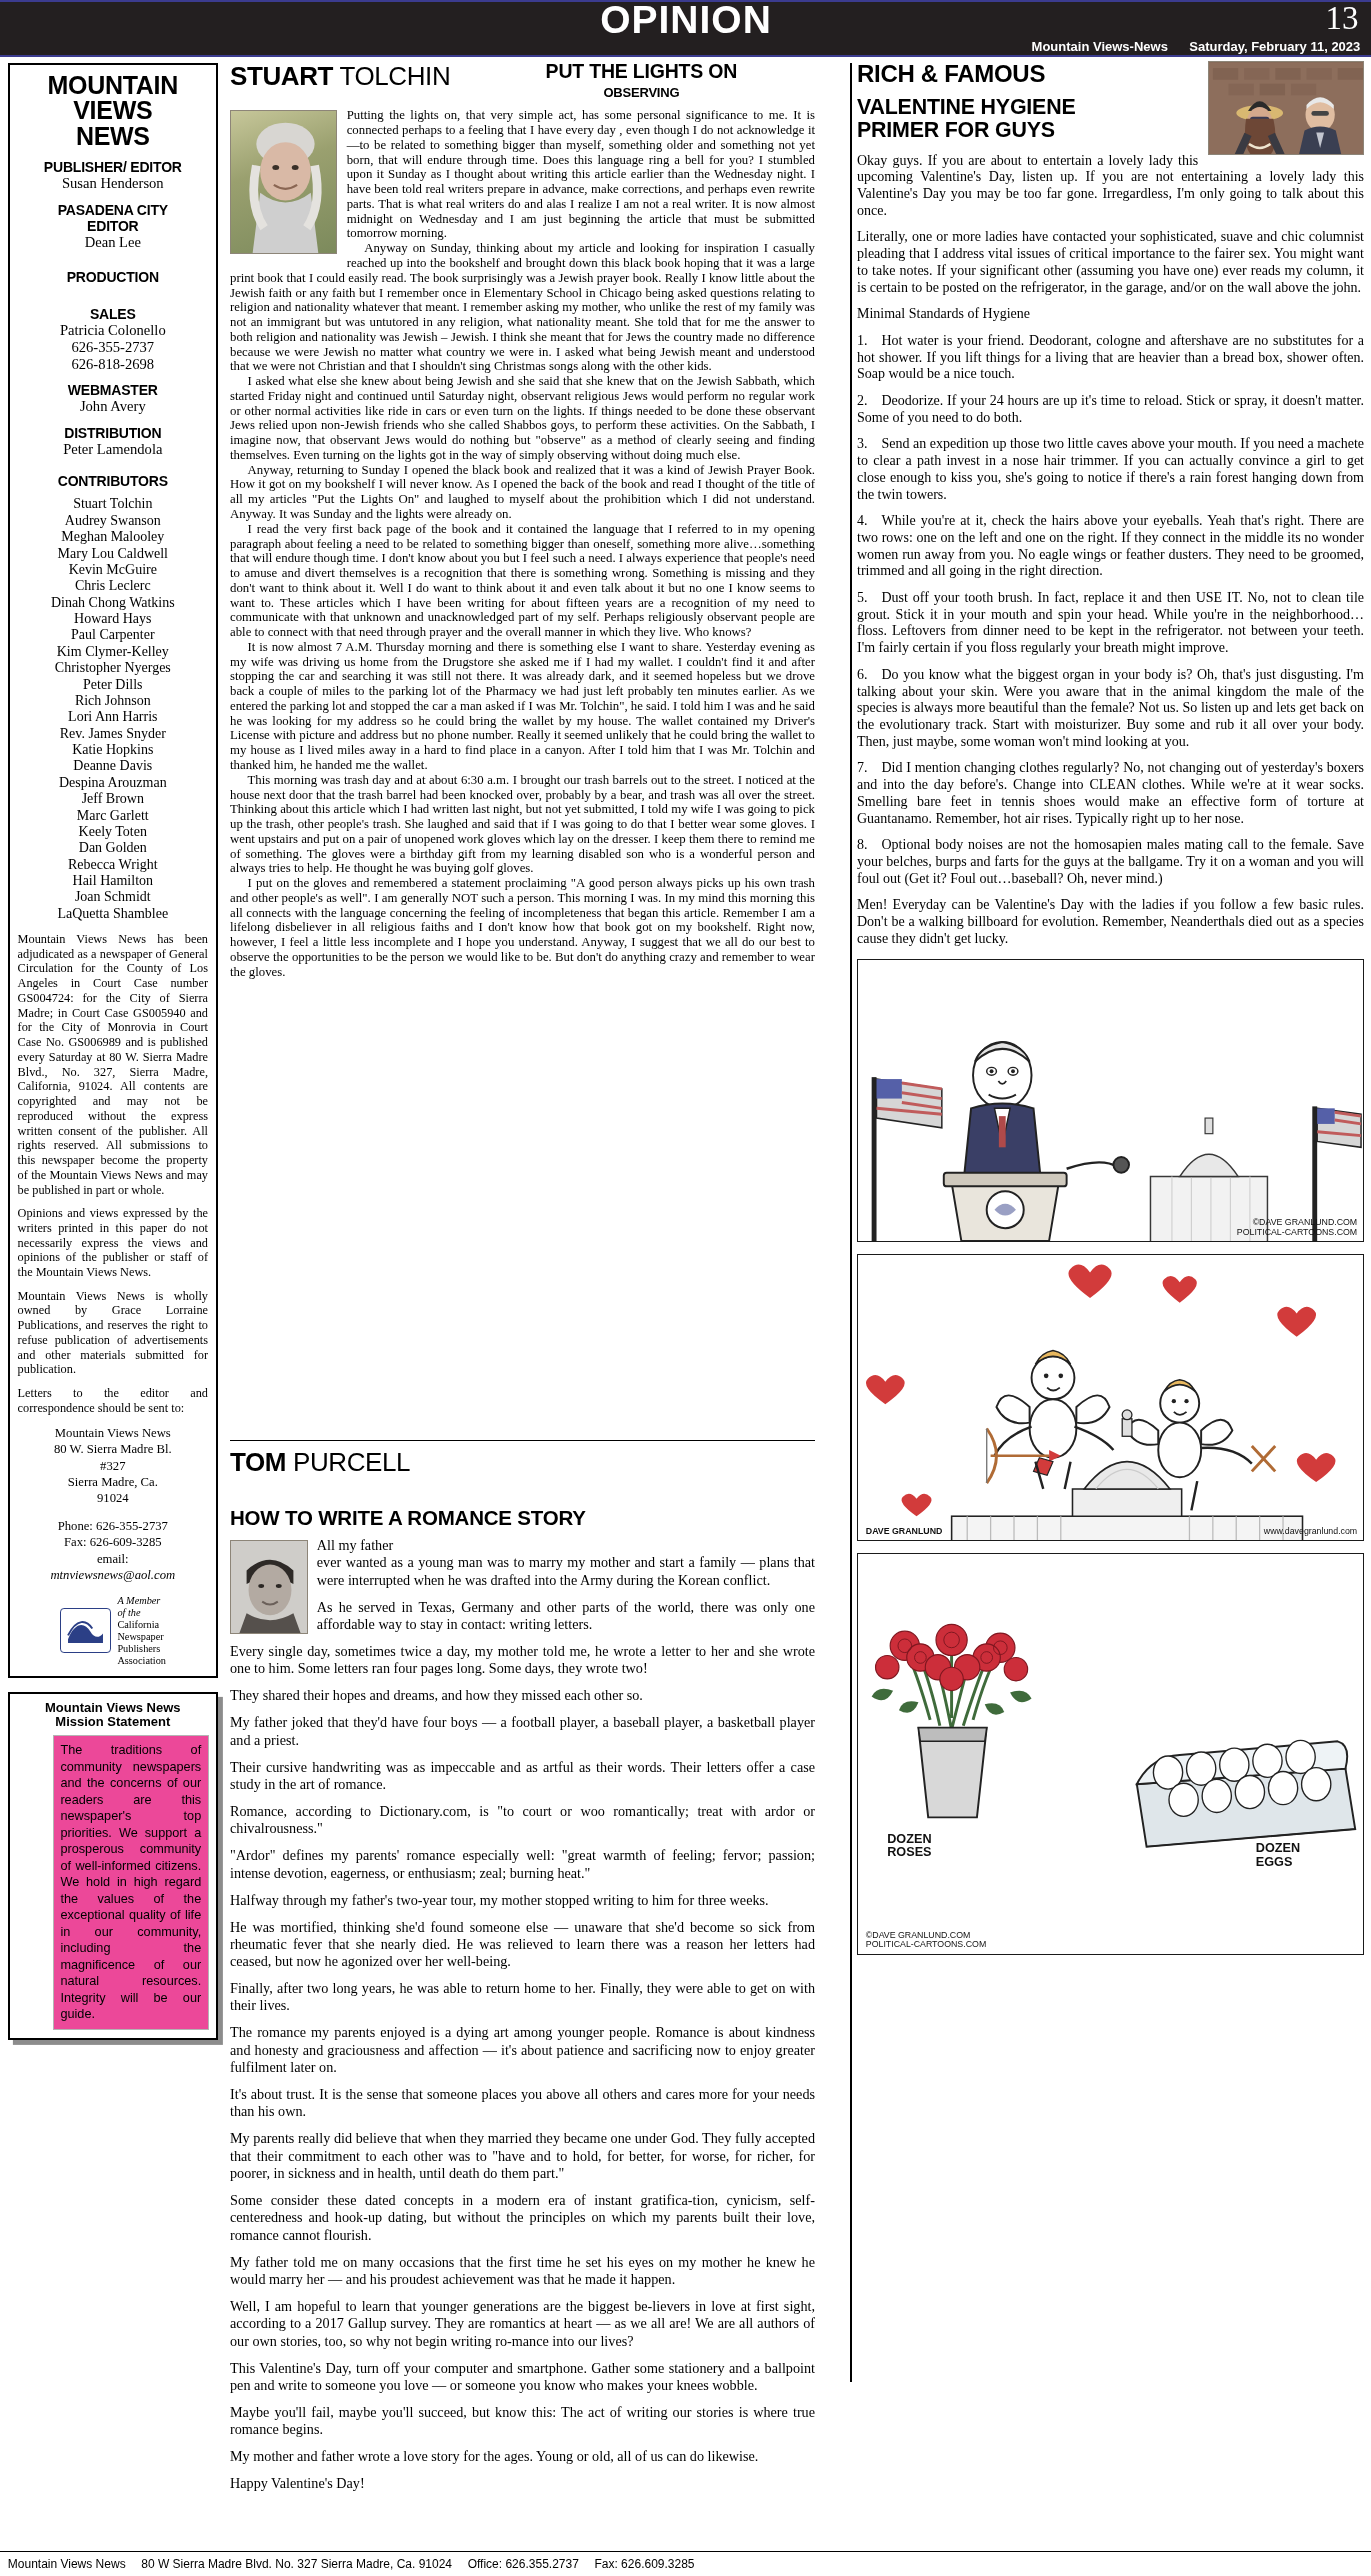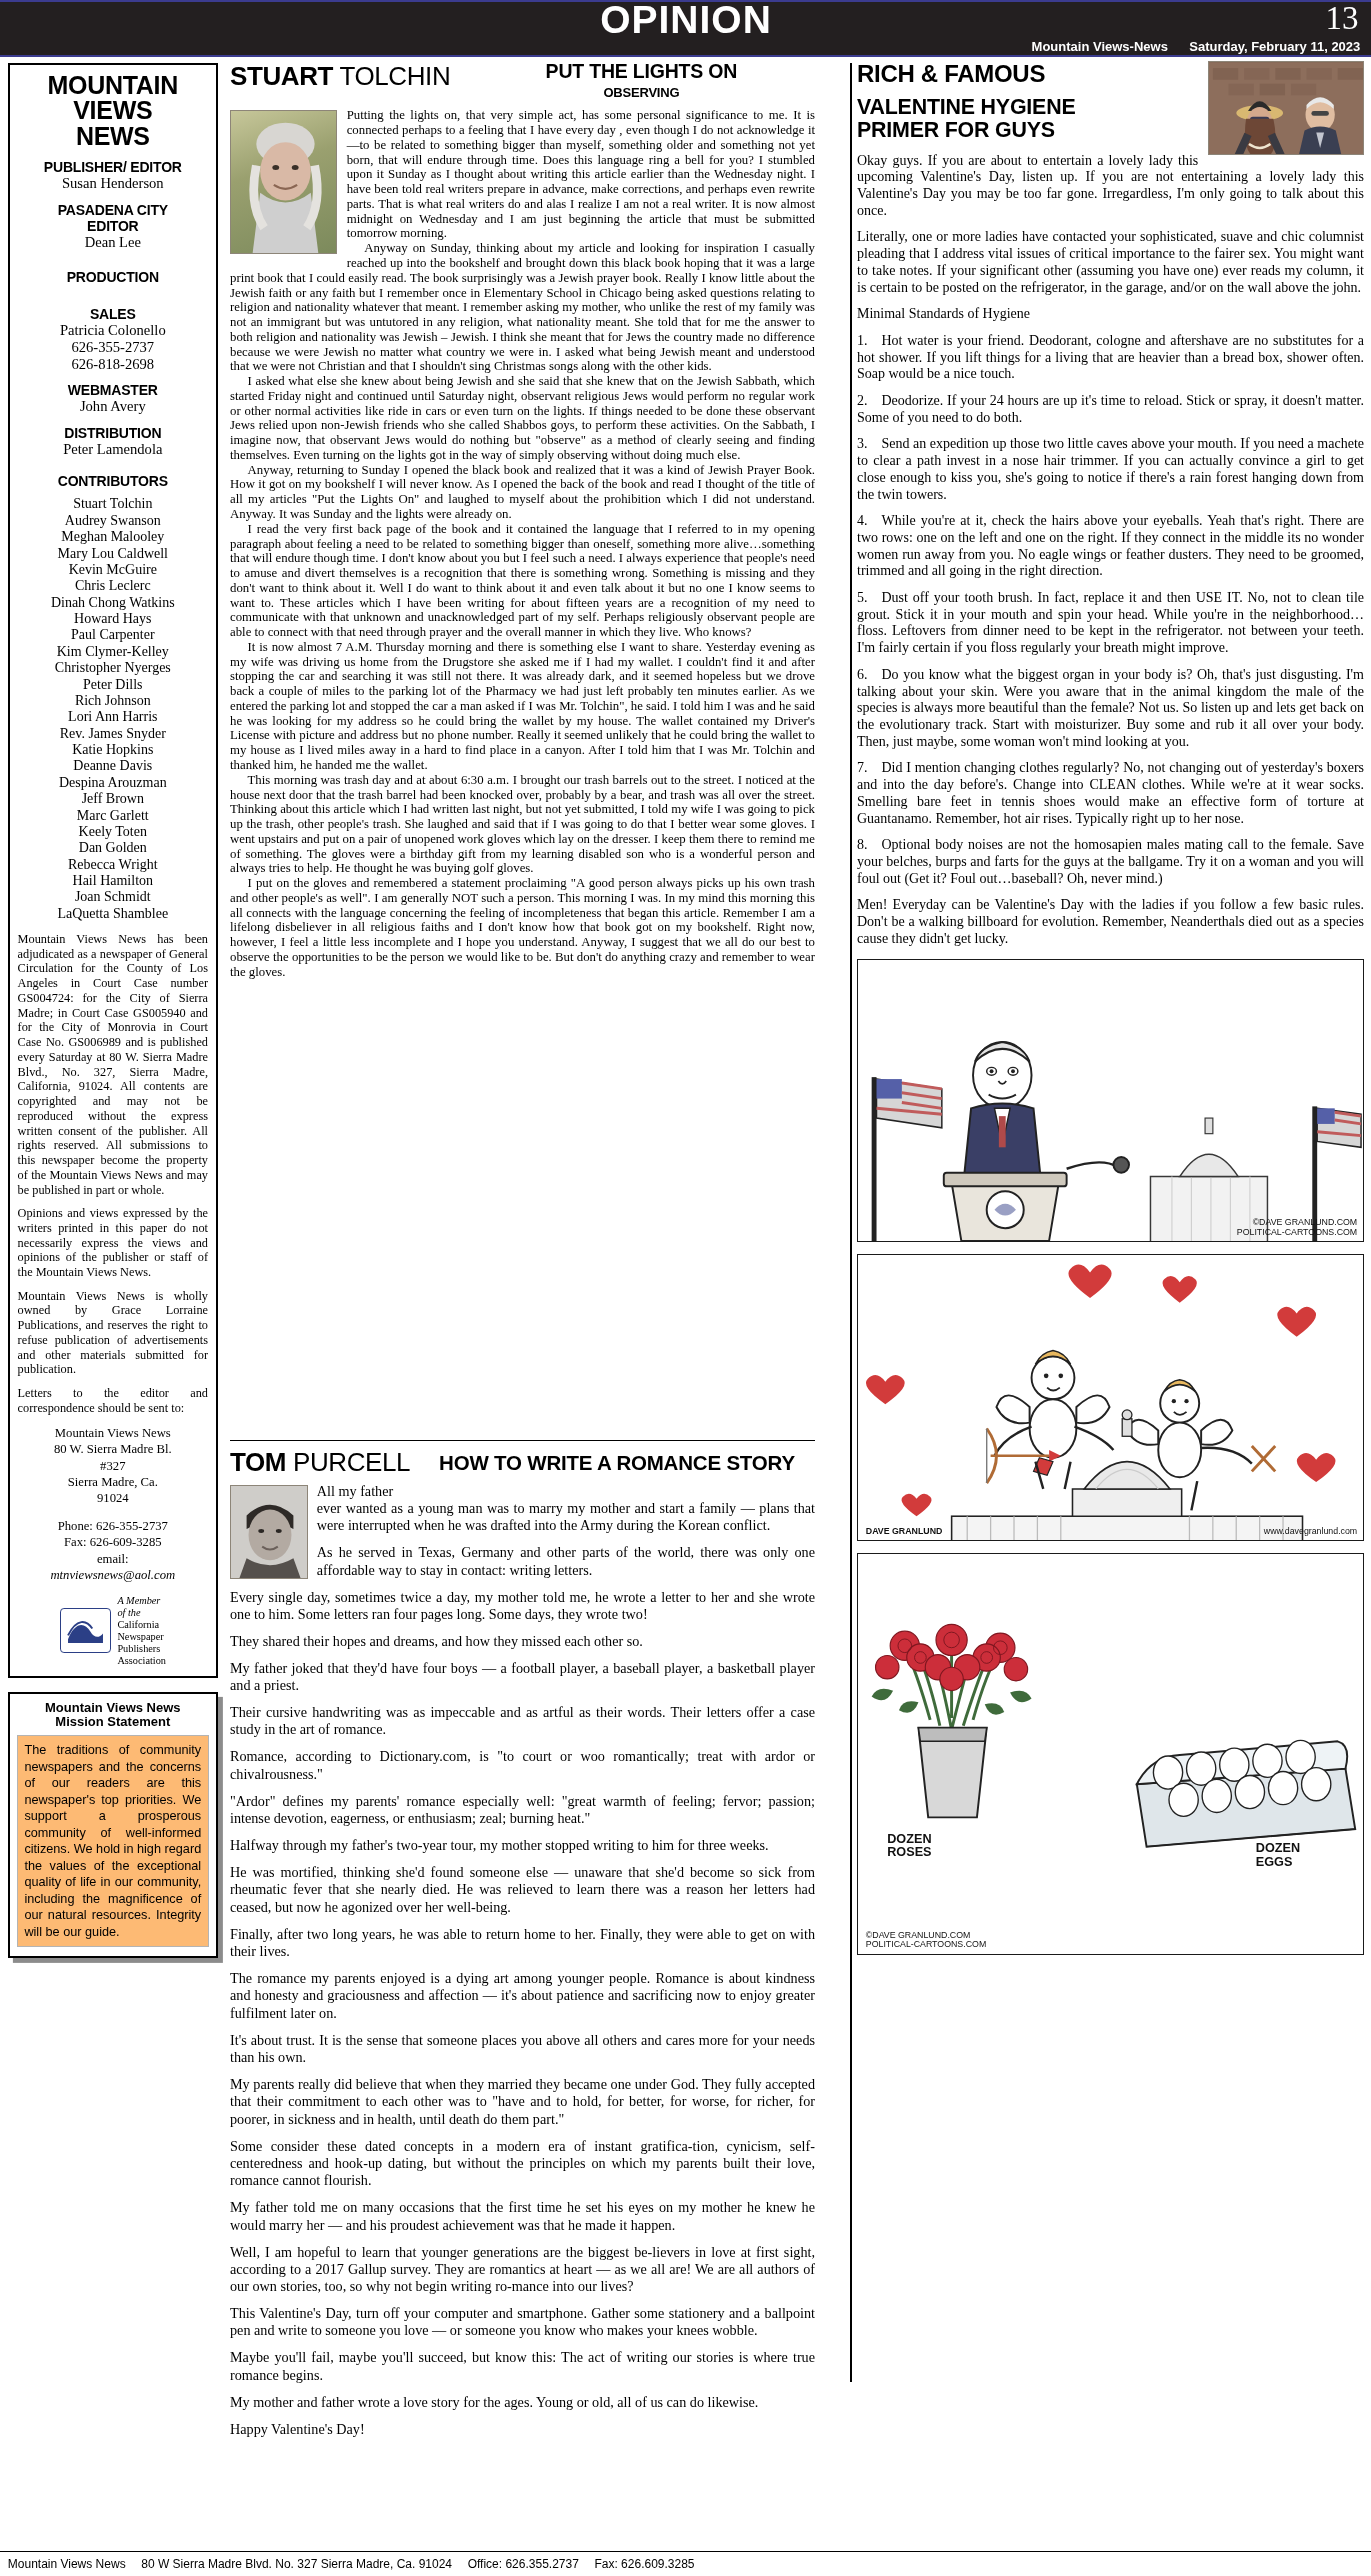--- a/index.html
+++ b/index.html
@@ -133,27 +133,28 @@
   }
   .mission-title{
     text-align:center;
     font-family:"Liberation Sans", sans-serif;
     font-weight:bold;
     font-size:13px;
     line-height:1.12;
     margin-bottom:5.8px;
   }
   .mission-body{
-    background:#fdba74;
+    background:#ec4899;
     border:1px solid #b4b4b4;
     padding:5.8px 6.8px;
     font-family:"Liberation Sans", sans-serif;
     font-size:12.7px;
     line-height:1.3;
     text-align:justify;
+    margin-left:36px;
   }
 
   
   .byline-head{
     font-family:"Liberation Sans", sans-serif;
     font-size:26px;
     letter-spacing:-0.4px;
     line-height:1;
     white-space:nowrap;
   }
@@ -422,21 +423,21 @@
           <p>I read the very first back page of the book and it contained the language that I referred to in my opening paragraph about feeling a need to be related to something bigger than oneself, something more alive…something that will endure though time.  I don't know about you but I feel such a need.  I always experience that people's need to amuse and divert themselves is a recognition that there is something wrong. Something is missing and they don't want to think about it.  Well I do want to think about it and even talk about it but no one I know seems to want to. These articles which I have been writing for about fifteen years are a recognition of my need to communicate with that unknown and unacknowledged part of my self.  Perhaps religiously observant people are able to connect with that need through prayer and the overall manner in which they live.  Who knows?</p>
           <p>It is now almost 7 A.M. Thursday morning and there is something else I want to share.  Yesterday evening as my wife was driving us home from the Drugstore she asked me if I had my wallet.  I couldn't find it and after stopping the car and searching it was still not there.  It was already dark, and it seemed hopeless but we drove back a couple of miles to the parking lot of the Pharmacy we had just left probably ten minutes earlier.  As we entered the parking lot and stopped the car a man asked if I was Mr. Tolchin", he said.  I told him I was and he said he was looking for my address so he could bring the wallet by my house.  The wallet contained my Driver's License with picture and address but no phone number.  Really it seemed unlikely that he could bring the wallet to my house as I lived miles away in a hard to find place in a canyon. After I told him that I was Mr. Tolchin and thanked him, he handed me the wallet.</p>
           <p>This morning was trash day and at about 6:30 a.m. I brought our trash barrels out to the street.  I noticed at the house next door that the trash barrel had been knocked over, probably by a bear, and trash was all over the street.  Thinking about this article which I had written last night, but not yet submitted, I told my wife I was going to pick up the trash, other people's trash.  She laughed and said that if I was going to do that I better wear some gloves.  I went upstairs and put on a pair of unopened work gloves which lay on the dresser.  I keep them there to remind me of something.  The gloves were a birthday gift from my learning disabled son who is a wonderful person and always tries to help.  He thought he was buying golf gloves.</p>
           <p>I put on the gloves and remembered a statement proclaiming "A good person always picks up his own trash and other people's as well".  I am generally NOT such a person.  This morning I was.  In my mind this morning this all connects with the language concerning the feeling of incompleteness that began this article.  Remember I am a lifelong disbeliever in all religious faiths and I don't know how that book got on my bookshelf.  Right now, however, I feel a little less incomplete and I hope you understand.  Anyway, I suggest that we all do our best to observe the opportunities to be the person we would like to be.  But don't do anything crazy and remember to wear the gloves.</p>
         </div>
     </div>
   </div>
 
   <div style="position:absolute; left:230px; top:1383px; width:585px;">
     <hr class="hr-thin" style="margin-top:0">
-    <div style="display:flex; align-items:flex-start; gap:29px;">
+    <div style="display:flex; align-items:flex-start; gap:29px;flex-direction:column;">
       <div class="byline-head">
         <b>TOM</b>
         <span class="light">PURCELL</span>
       </div>
       <div class="story-title left" style="font-size:20.5px; padding-top:2.9px;">HOW TO WRITE A ROMANCE STORY</div>
     </div>
 
     <div style="margin-top:7.8px;">
       <div class="photo photo-purcell">
         <svg viewBox="0 0 80 96" width="78" height="94" style="position:absolute;inset:0">

